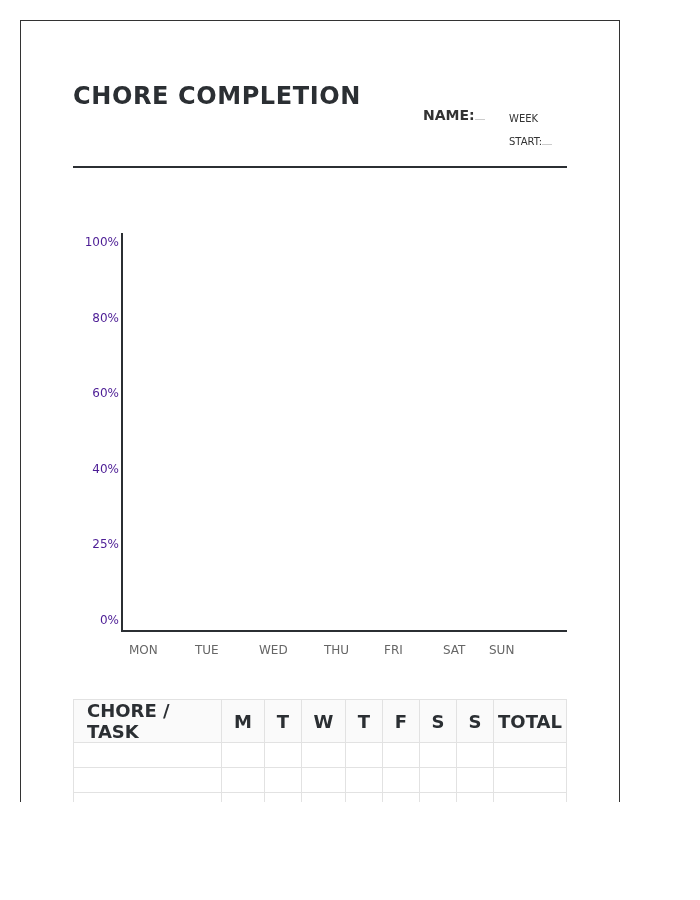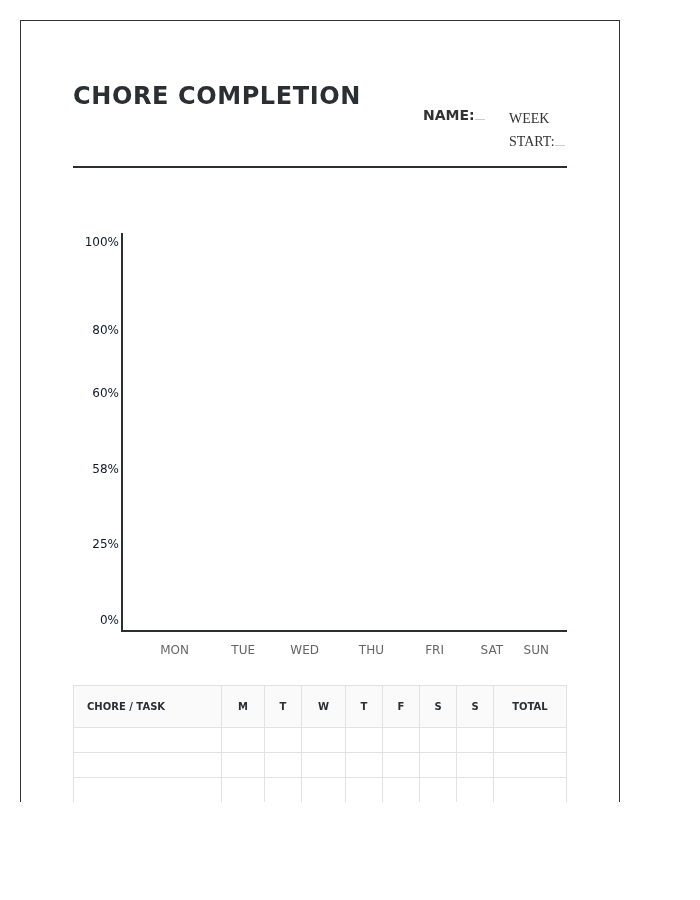--- a/index.html
+++ b/index.html
@@ -4,32 +4,32 @@
 <style>
   html, body { margin: 0; padding: 0; background: #ffffff; }
   body { width: 700px; height: 900px; position: relative; overflow: hidden;
          font-family: "DejaVu Sans", "Liberation Sans", sans-serif; color: #2b2f33; }
   .page { position: absolute; left: 20px; top: 20px; width: 598px; height: 781px;
           border: 1px solid #333; border-bottom: none; background: #fff; overflow: hidden; }
   .title { position: absolute; left: 52px; top: 56px; margin: 0;
            font-size: 24px; font-weight: bold; letter-spacing: 0.6px; line-height: 38px;
            color: #2b2f33; text-align: center; }
   .meta-name { position: absolute; left: 402px; top: 86px; font-size: 14px; color: #333; font-weight: bold; }
-  .meta-week { position: absolute; left: 488px; top: 86px; font-size: 14px; color: #333; line-height: 23px; font-family: Liberation Serif, serif; }
+  .meta-week { position: absolute; left: 488px; top: 86px; font-size: 10px; color: #333; line-height: 23px; }
   .blank { display: inline-block; width: 10px; border-bottom: 1px solid #ccc; height: 12px; vertical-align: baseline; }
   .rule { position: absolute; left: 52px; top: 145px; width: 494px; height: 2px; background: #2b2f33; }
 
   .chart { position: absolute; left: 0; top: 0; width: 598px; height: 660px; }
   .yaxis { position: absolute; left: 100px; top: 212px; width: 2px; height: 399px; background: #2b2f33; }
   .xaxis { position: absolute; left: 100px; top: 609px; width: 446px; height: 2px; background: #2b2f33; }
-  .ytick { position: absolute; right: 500px; font-size: 12px; color: #0f172a; text-align: right; white-space: nowrap; }
-  .xtick { position: absolute; top: 622px; font-size: 12px; color: #666; width: 60px; text-align: right; margin-left: -30px; }
+  .ytick { position: absolute; right: 500px; font-size: 12px; color: #4c1d95; text-align: right; white-space: nowrap; }
+  .xtick { position: absolute; top: 622px; font-size: 12px; color: #666; width: 60px; text-align: left; margin-left: -30px; }
 
-  table.tasks { position: absolute; left: 52px; top: 664px; border-collapse: collapse;
-                font-size: 10px; table-layout: fixed; }
+  table.tasks { position: absolute; left: 52px; top: 678px; border-collapse: collapse;
+                font-size: 18px; table-layout: fixed; }
   table.tasks th, table.tasks td { border: 1px solid #e2e2e2; padding: 0; }
   table.tasks th { height: 41px; background: #fafafa; font-weight: 600; color: #2b2f33; }
   table.tasks th.task { text-align: left; padding-left: 13px; }
   table.tasks td { height: 24px; }
 </style>
 </head>
 <body>
 
 <div class="page">
   <h1 class="title">
@@ -41,23 +41,23 @@
   </div>
   <div class="meta-week">
     <span>WEEK</span><br>
     <span>START:</span><span class="blank"></span>
   </div>
 
   <div class="rule"></div>
 
   <div class="chart">
     <div class="ytick" style="top:214px">100%</div>
-    <div class="ytick" style="top:302px">80%</div>
+    <div class="ytick" style="top:290px">80%</div>
     <div class="ytick" style="top:365px">60%</div>
-    <div class="ytick" style="top:441px">58%</div>
+    <div class="ytick" style="top:441px">40%</div>
     <div class="ytick" style="top:516px">25%</div>
     <div class="ytick" style="top:592px">0%</div>
 
     <div class="yaxis"></div>
     <div class="xaxis"></div>
 
     <div class="xtick" style="left:138px">MON</div>
     <div class="xtick" style="left:204px">TUE</div>
     <div class="xtick" style="left:268px">WED</div>
     <div class="xtick" style="left:333px">THU</div>

